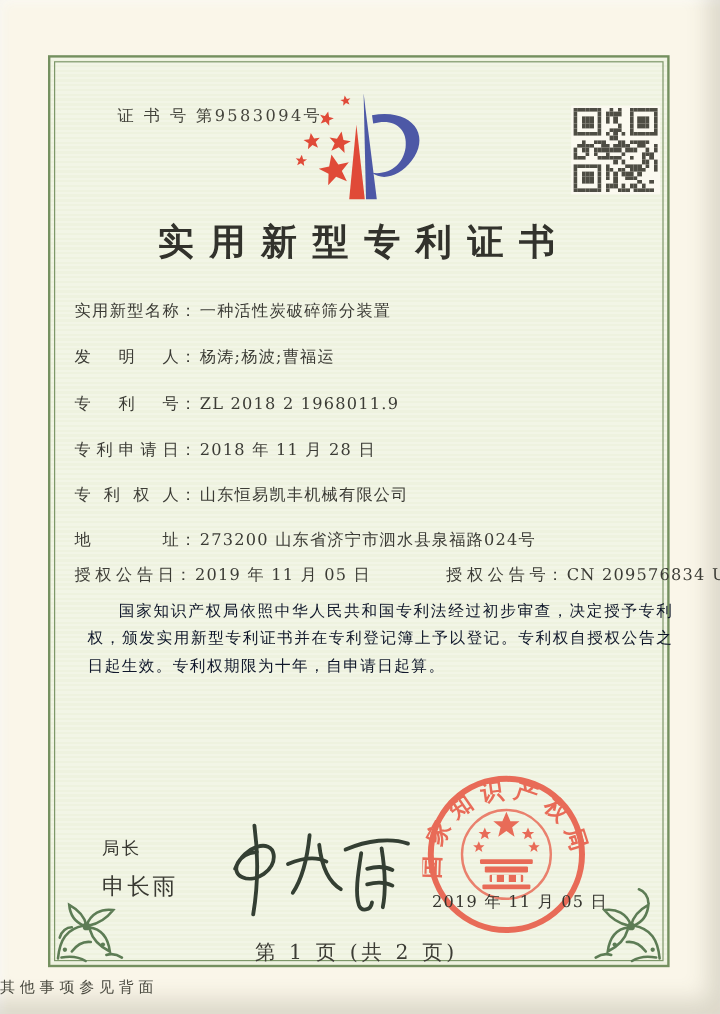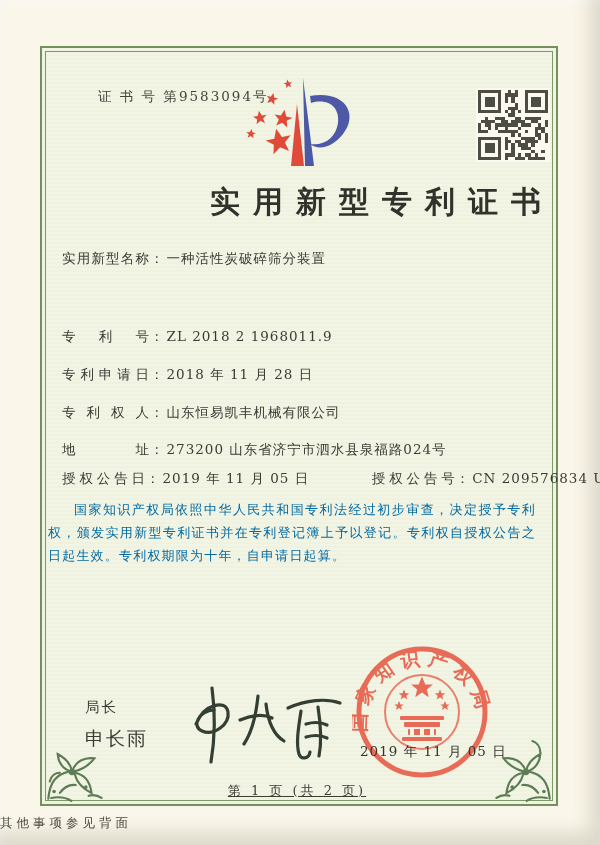--- a/index.html
+++ b/index.html
@@ -16,35 +16,35 @@
     background:repeating-linear-gradient(0deg,#eef2df 0px,#eef2df 2px,#f2f5e6 2px,#f2f5e6 4px);
   }
   .border-inner{position:absolute;left:3px;top:3px;right:3px;bottom:3px;border:1px solid #7d9769;}
   .abs{position:absolute;}
   .cert-no{left:98px;top:88px;font-size:13.5px;letter-spacing:2px;color:#44443c;}
   .logo{left:233px;top:70px;width:132px;height:114px;}
   .qr{left:476px;top:88px;width:70px;height:70px;background:#fbf9f0;padding:2px;
       display:grid;grid-template-columns:repeat(21,1fr);grid-template-rows:repeat(21,1fr);}
   .qr span{display:block;}
   .qr .on{background:#4e4d44;}
-  .title{left:40px;top:182px;width:514px;text-align:right;font-size:30px;font-weight:600;
+  .title{left:40px;top:182px;width:514px;text-align:center;font-size:30px;font-weight:600;
          letter-spacing:13px;color:#32322c;text-indent:13px;}
   .field-row{left:62px;width:480px;font-size:13.5px;letter-spacing:1px;white-space:nowrap;}
   .flabel{display:inline-block;width:88px;text-align:justify;text-align-last:justify;vertical-align:bottom;}
   .fcolon{display:inline-block;}
   .fvalue{display:inline-block;margin-left:2px;text-align:center;}
   .flabel2{display:inline-block;width:84px;text-align:justify;text-align-last:justify;vertical-align:bottom;}
-  .body-par{left:48px;width:488px;font-size:13px;line-height:23px;letter-spacing:1.2px;
-            text-align:justify;text-indent:2em;color:#0369a1;}
+  .body-par{left:73px;width:488px;font-size:13px;line-height:23px;letter-spacing:1.2px;
+            text-align:justify;text-indent:2em;color:#0f172a;}
   .sig-title{left:85px;top:698px;font-size:14.5px;letter-spacing:2px;color:#3a3a33;font-family:"DejaVu Sans","Liberation Sans",sans-serif;}
   .sig-name{left:85px;top:726px;font-size:19px;letter-spacing:2px;color:#3a3a33;font-family:"DejaVu Sans","Liberation Sans",sans-serif;}
   .signature-svg{left:168px;top:682px;width:185px;height:88px;}
   .seal-wrap{left:352px;top:640px;width:140px;height:140px;opacity:0.92;}
   .seal-date{left:360px;top:743px;font-size:13.5px;letter-spacing:1px;color:#34342e;z-index:3;}
-  .page-info{left:40px;top:782px;width:514px;text-align:center;font-size:13px;letter-spacing:3px;color:#3c3c35;text-decoration:underline;}
+  .page-info{left:40px;top:782px;width:514px;text-align:center;font-size:17px;letter-spacing:3px;color:#3c3c35;}
   .back-note{left:0;top:815px;width:600px;text-align:left;font-size:12.5px;letter-spacing:4px;color:#4a4a40;}
   .ornament{width:72px;height:72px;}
   .orn-bl{left:44px;bottom:42px;}
   .orn-br{right:46px;bottom:42px;transform:scaleX(-1);}
 </style>
 </head>
 <body>
 
 <div class="scan">
 
@@ -514,20 +514,23 @@
       <span class="on"></span>
       <span class="on"></span>
       <span class="on"></span>
       <span></span>
     </div>
 
   <div class="abs title">实用新型专利证书</div>
 
   <div class="abs field-row" style="top:250px">
     <span class="flabel">实用新型名称</span><span class="fcolon">：</span><span class="fvalue">一种活性炭破碎筛分装置</span>
+  </div>
+  <div class="abs field-row" style="top:289px">
+    <span class="flabel">发明人</span><span class="fcolon">：</span><span class="fvalue">杨涛;杨波;曹福运</span>
   </div>
   <div class="abs field-row" style="top:328px">
     <span class="flabel">专利号</span><span class="fcolon">：</span><span class="fvalue">ZL 2018 2 1968011.9</span>
   </div>
   <div class="abs field-row" style="top:366px">
     <span class="flabel">专利申请日</span><span class="fcolon">：</span><span class="fvalue">2018 年 11 月 28 日</span>
   </div>
   <div class="abs field-row" style="top:404px">
     <span class="flabel">专利权人</span><span class="fcolon">：</span><span class="fvalue">山东恒易凯丰机械有限公司</span>
   </div>

